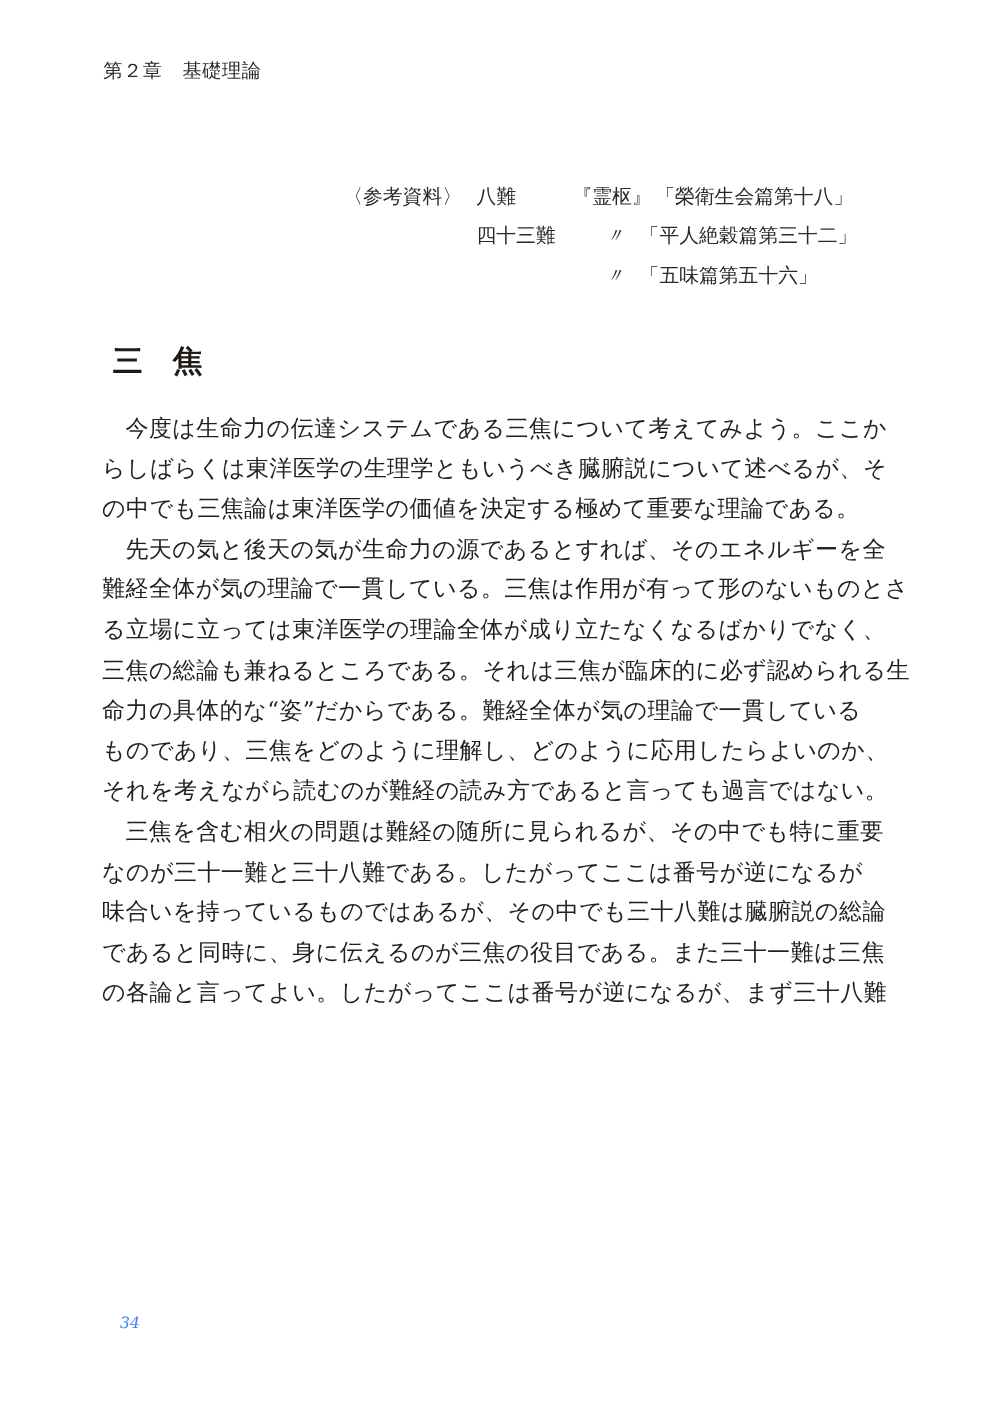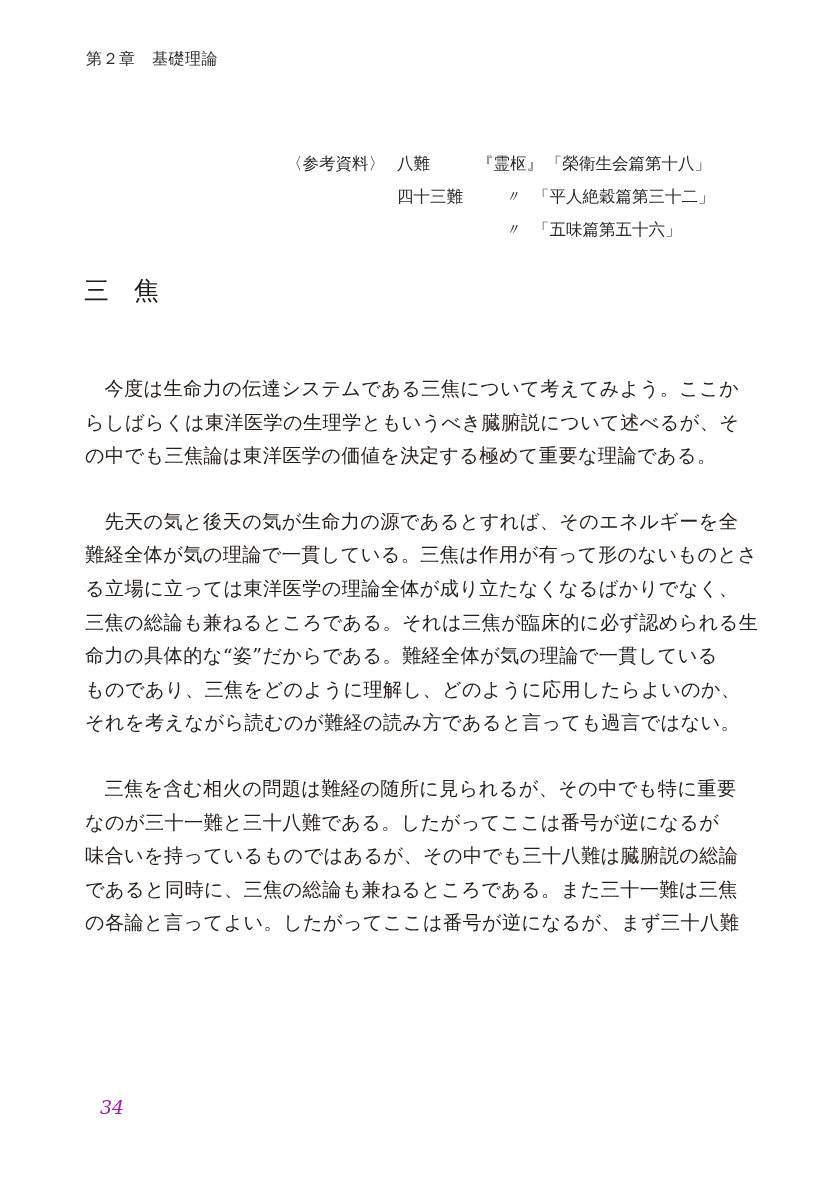--- a/index.html
+++ b/index.html
@@ -65,30 +65,30 @@
       font-size: 19.2px;
       line-height: 33.6px;
       letter-spacing: 0.35px;
       color: #231f1c;
     }
     .body-text .line {
       display: block;
       white-space: nowrap;
       height: 33.6px;
     }
-    .body-text .line.indent { padding-left: 19.5px; margin-top: 32px; }
+    .body-text .line.indent { padding-left: 19.5px; }
 
     .folio {
       position: absolute;
       left: 100px;
       top: 1096px;
       font-family: "DejaVu Serif", "Liberation Serif", serif;
       font-style: italic;
-      font-size: 19px;
-      color: #a21caf;
+      font-size: 13px;
+      color: #3b82f6;
     }
   </style>
 </head>
 <body>
 
 <div class="running-head">第２章　基礎理論</div>
 
 <div class="refs">
   <div class="ref-row">
     <span class="ref-label">〈参考資料〉</span>
@@ -100,33 +100,33 @@
     <span class="ref-chap">四十三難</span>
     <span class="ref-ditto">〃</span>
     <span class="ref-title">「平人絶穀篇第三十二」</span>
   </div>
   <div class="ref-row">
     <span class="ref-ditto">〃</span>
     <span class="ref-title">「五味篇第五十六」</span>
   </div>
 </div>
 
-<h2 class="section-title" style="margin:0;font-weight:normal">三　焦</h2>
+<h2 class="section-title" style="margin:10px;font-weight:bold">三　焦</h2>
 
 <div class="body-text">
   <span class="line indent">今度は生命力の伝達システムである三焦について考えてみよう。ここか</span>
   <span class="line">らしばらくは東洋医学の生理学ともいうべき臓腑説について述べるが、そ</span>
   <span class="line">の中でも三焦論は東洋医学の価値を決定する極めて重要な理論である。</span>
   <span class="line indent">先天の気と後天の気が生命力の源であるとすれば、そのエネルギーを全</span>
   <span class="line">難経全体が気の理論で一貫している。三焦は作用が有って形のないものとさ</span>
   <span class="line">る立場に立っては東洋医学の理論全体が成り立たなくなるばかりでなく、</span>
   <span class="line">三焦の総論も兼ねるところである。それは三焦が臨床的に必ず認められる生</span>
   <span class="line">命力の具体的な“姿”だからである。難経全体が気の理論で一貫している</span>
   <span class="line">ものであり、三焦をどのように理解し、どのように応用したらよいのか、</span>
   <span class="line">それを考えながら読むのが難経の読み方であると言っても過言ではない。</span>
   <span class="line indent">三焦を含む相火の問題は難経の随所に見られるが、その中でも特に重要</span>
   <span class="line">なのが三十一難と三十八難である。したがってここは番号が逆になるが</span>
   <span class="line">味合いを持っているものではあるが、その中でも三十八難は臓腑説の総論</span>
-  <span class="line">であると同時に、三焦の総論も兼ねるところである。また三十一難は三焦</span>
+  <span class="line">であると同時に、身に伝えるのが三焦の役目である。また三十一難は三焦</span>
   <span class="line">の各論と言ってよい。したがってここは番号が逆になるが、まず三十八難</span>
 </div>
 
 <div class="folio">34</div>
 
 </body></html>

